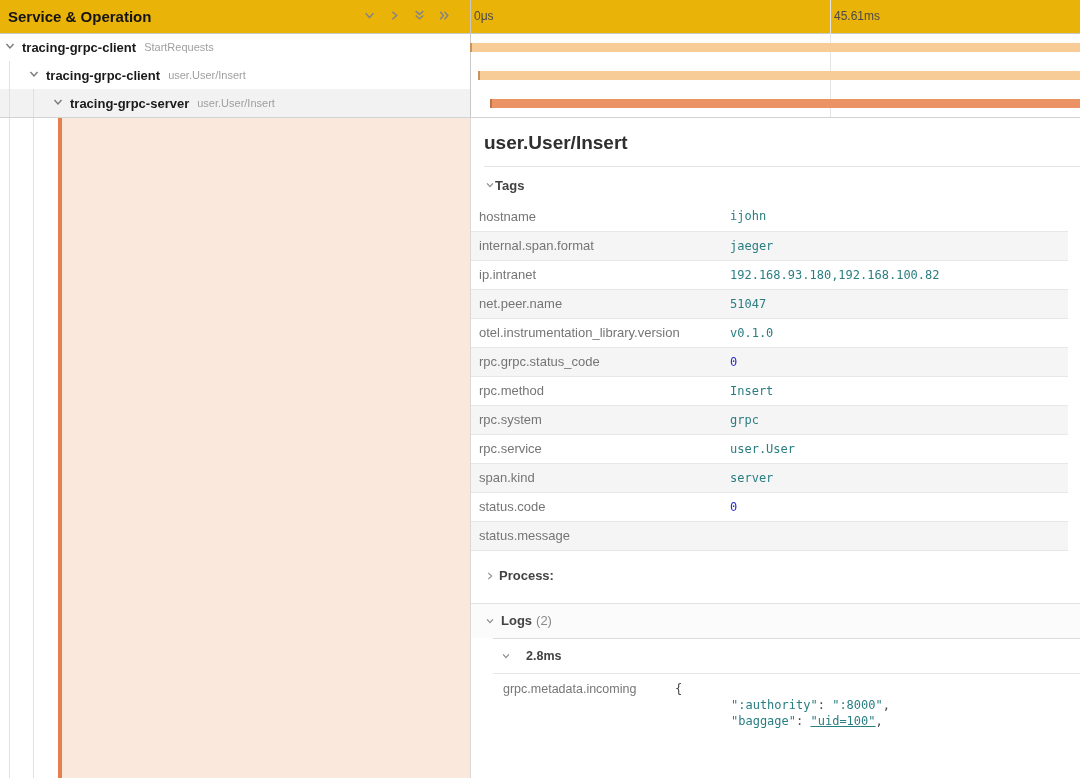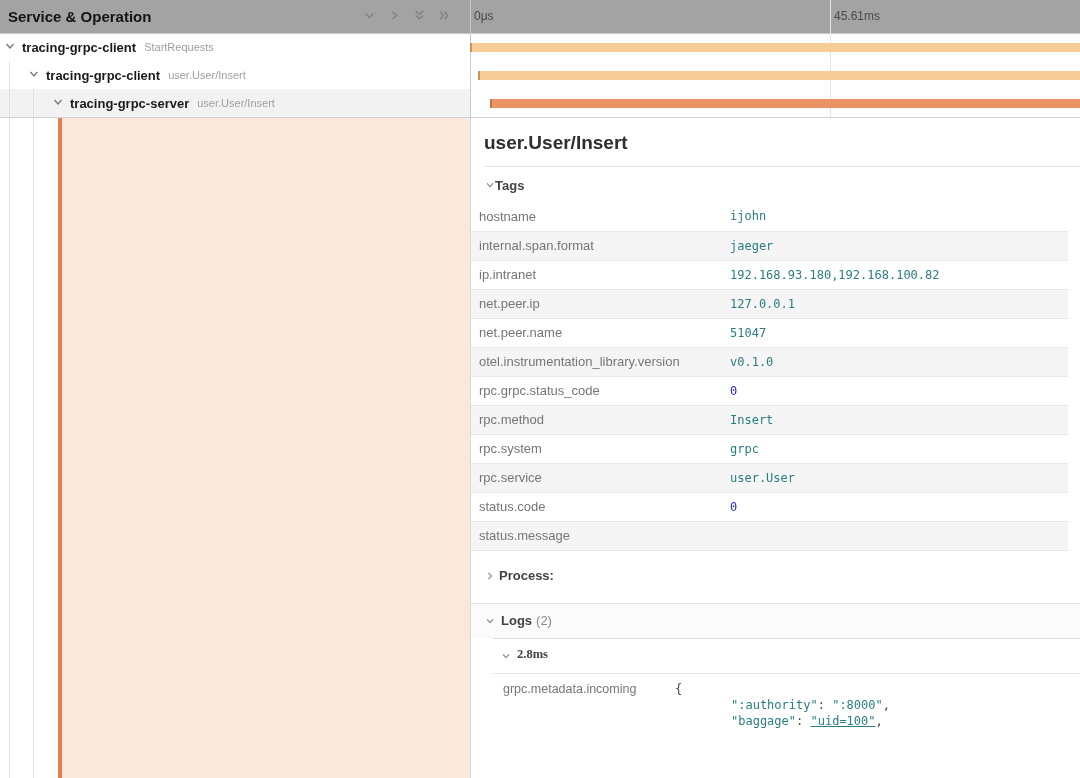--- a/index.html
+++ b/index.html
@@ -1,21 +1,21 @@
 <!DOCTYPE html>
 <html><head>
 <meta charset="utf-8">
 <style>
   html,body{margin:0;padding:0;background:#fff;}
   .app{
     position:relative;width:1080px;height:778px;overflow:hidden;background:#fff;
     font-family:"Liberation Sans",sans-serif;color:#222;
   }
   
-  .hdr{position:absolute;left:0;top:0;width:1080px;height:33px;background:#a3a3a3;border-bottom:1px solid #c9c9c9;}
+  .hdr{position:absolute;left:0;top:0;width:1080px;height:33px;background:#eab308;border-bottom:1px solid #c9c9c9;}
   .hdr-title{position:absolute;left:8px;top:0;line-height:33px;font-size:15px;font-weight:bold;color:#141414;}
   .hdr-controls{position:absolute;left:362px;top:0;height:33px;display:flex;align-items:center;gap:11px;}
   .ctl{display:inline-flex;width:14px;height:14px;align-items:center;justify-content:center;cursor:pointer;}
   .tick{position:absolute;top:0;line-height:33px;font-size:12px;color:#4a4a4a;}
   .t0{left:474px;}
   .t1{left:834px;}
   
   .vline-col{position:absolute;left:470px;top:0;width:1px;height:117px;background:#c9c9c9;}
   .vline-tick{position:absolute;left:830px;top:0;width:1px;height:117px;background:#e4e4e4;}
   
@@ -51,21 +51,21 @@
   .tag-key{width:235px;padding:0 8px;font-size:13px;color:#757575;vertical-align:middle;overflow:hidden;white-space:nowrap;}
   .tag-val{padding:0 8px;font-family:"DejaVu Sans Mono","Liberation Mono",monospace;font-size:12px;color:#2a7e82;vertical-align:middle;overflow:hidden;white-space:nowrap;}
   .tag-val[data-type="number"]{color:#2929d4;}
   .proc-hdr{display:flex;align-items:center;gap:4px;padding:16px 0 8px 14px;cursor:pointer;}
   .proc-hdr .lbl{font-size:13px;font-weight:bold;color:#434343;}
   .logs-sec{margin-top:10px;border-top:1px solid #e2e2e2;}
   .logs-hdr{display:flex;align-items:center;gap:6px;padding:8px 0 8px 14px;background:#fbfbfb;cursor:pointer;}
   .logs-hdr .lbl{font-size:13px;font-weight:bold;color:#434343;}
   .logs-hdr .cnt{font-size:13px;color:#8a8a8a;margin-left:-2px;}
   .log-entry{margin-left:22px;border-top:1px solid #dcdcdc;}
-  .log-entry-hdr{display:flex;align-items:flex-start;gap:6px;padding:8px 0 8px 8px;cursor:pointer;font-family:Liberation Serif, serif;}
+  .log-entry-hdr{display:flex;align-items:center;gap:15px;padding:8px 0 8px 8px;cursor:pointer;}
   .log-entry-hdr .lbl{font-size:12.5px;font-weight:bold;color:#434343;}
   .log-fields{border-top:1px solid #e6e6e6;display:flex;padding:7px 0 0 10px;}
   .lf-key{width:172px;flex:none;font-size:12.5px;color:#767676;padding-top:1px;}
   .lf-val{font-family:"DejaVu Sans Mono","Liberation Mono",monospace;font-size:12px;line-height:16px;color:#444;}
   .json-line{white-space:pre;}
   .json-line.ind{padding-left:56px;}
   .jk{color:#2a7e82;}
   .jv{color:#2a7e82;}
   .jv[data-type="link"]{text-decoration:underline;cursor:pointer;}
   .jp{color:#444;}
@@ -173,24 +173,20 @@
         </tr>
         <tr>
           <td class="tag-key">internal.span.format</td>
           <td class="tag-val" data-type="string">jaeger</td>
         </tr>
         <tr>
           <td class="tag-key">ip.intranet</td>
           <td class="tag-val" data-type="string">192.168.93.180,192.168.100.82</td>
         </tr>
         <tr>
-          <td class="tag-key">net.peer.ip</td>
-          <td class="tag-val" data-type="string">127.0.0.1</td>
-        </tr>
-        <tr>
           <td class="tag-key">net.peer.name</td>
           <td class="tag-val" data-type="string">51047</td>
         </tr>
         <tr>
           <td class="tag-key">otel.instrumentation_library.version</td>
           <td class="tag-val" data-type="string">v0.1.0</td>
         </tr>
         <tr>
           <td class="tag-key">rpc.grpc.status_code</td>
           <td class="tag-val" data-type="number">0</td>
@@ -199,20 +195,24 @@
           <td class="tag-key">rpc.method</td>
           <td class="tag-val" data-type="string">Insert</td>
         </tr>
         <tr>
           <td class="tag-key">rpc.system</td>
           <td class="tag-val" data-type="string">grpc</td>
         </tr>
         <tr>
           <td class="tag-key">rpc.service</td>
           <td class="tag-val" data-type="string">user.User</td>
+        </tr>
+        <tr>
+          <td class="tag-key">span.kind</td>
+          <td class="tag-val" data-type="string">server</td>
         </tr>
         <tr>
           <td class="tag-key">status.code</td>
           <td class="tag-val" data-type="number">0</td>
         </tr>
         <tr>
           <td class="tag-key">status.message</td>
           <td class="tag-val" data-type="string"></td>
         </tr>
       </tbody>

